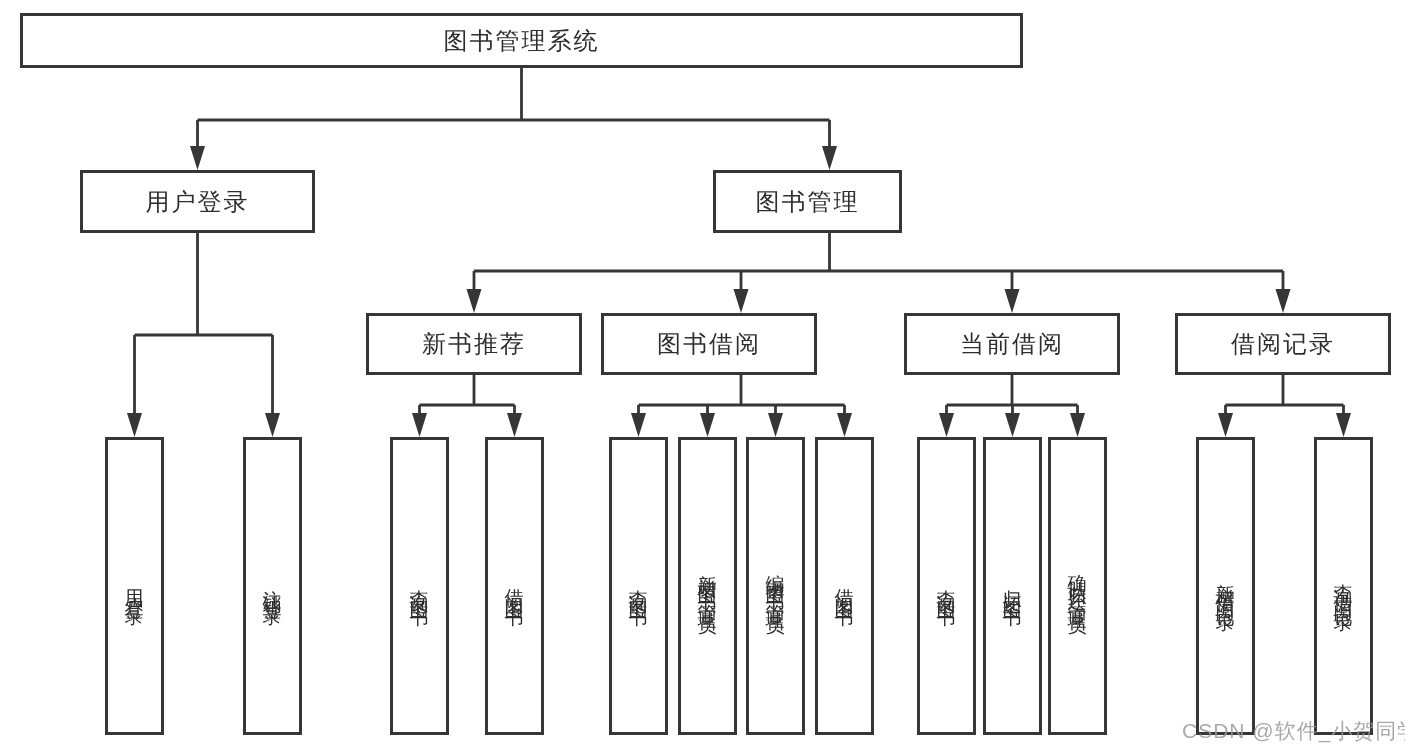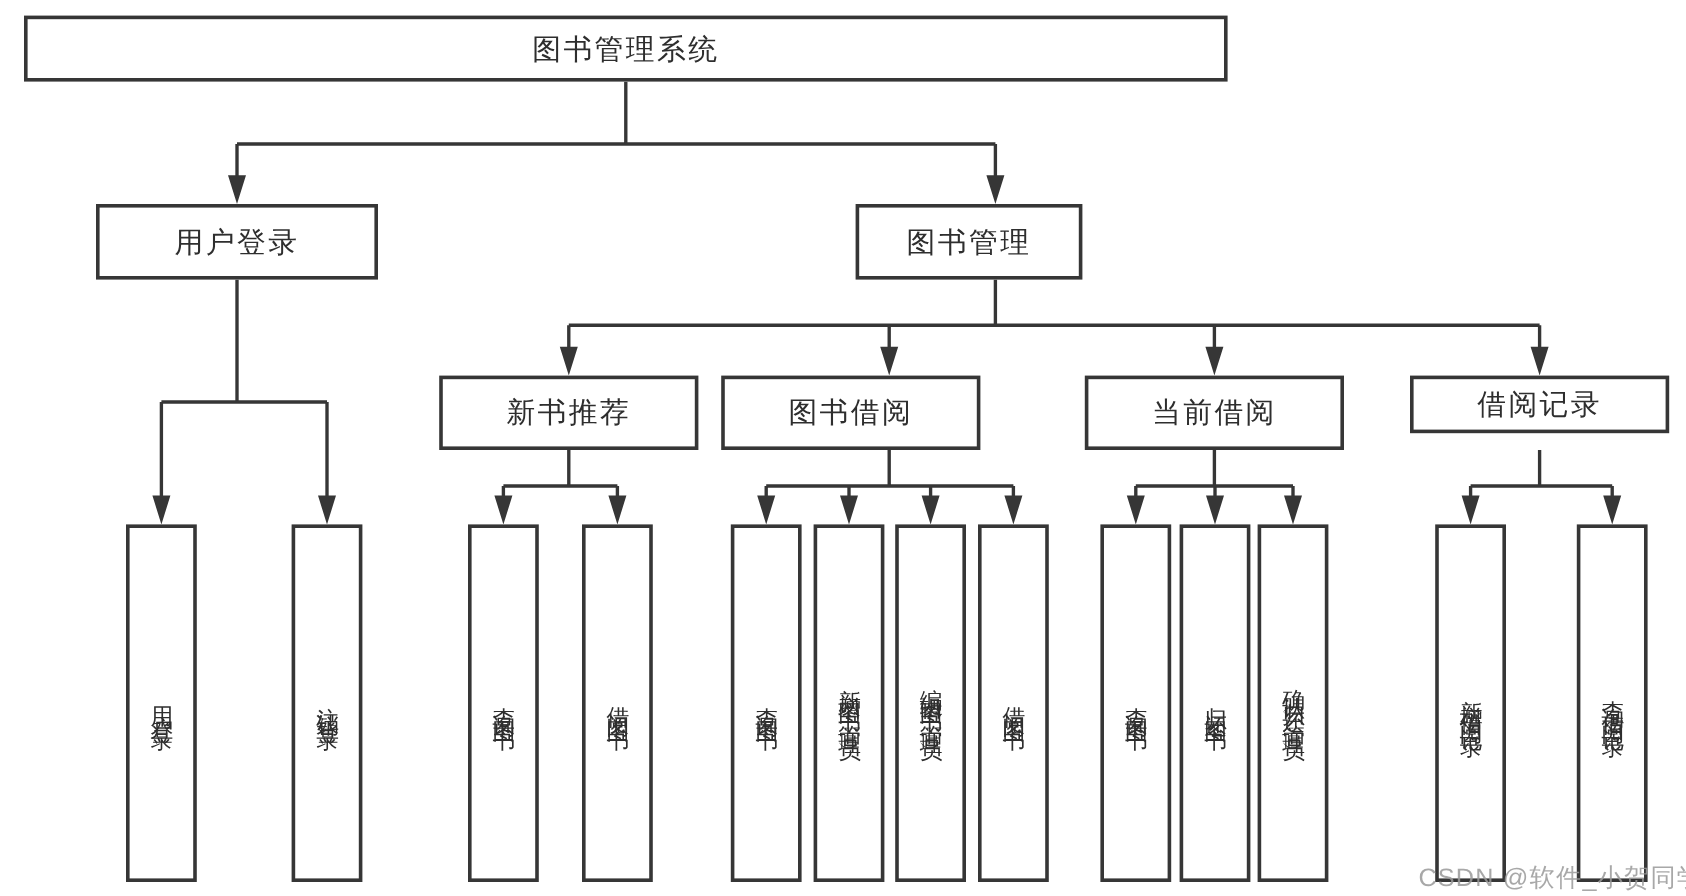--- a/index.html
+++ b/index.html
@@ -116,21 +116,21 @@
 
   <div class="box hbox" style="left:366px;top:313px;width:216px;height:62px;">
     <span>新书推荐</span>
   </div>
   <div class="box hbox" style="left:601px;top:313px;width:216px;height:62px;">
     <span>图书借阅</span>
   </div>
   <div class="box hbox" style="left:904px;top:313px;width:216px;height:62px;align-items:center;">
     <span>当前借阅</span>
   </div>
-  <div class="box hbox" style="left:1175px;top:313px;width:216px;height:48px;">
+  <div class="box hbox" style="left:1175px;top:313px;width:216px;height:62px;">
     <span>借阅记录</span>
   </div>
 
   <div class="box vbox" style="left:105px;top:437px;width:59px;height:298px;">
     <span class="vtext">用户登录</span>
   </div>
   <div class="box vbox" style="left:243px;top:437px;width:59px;height:298px;">
     <span class="vtext">注销登录</span>
   </div>
 

